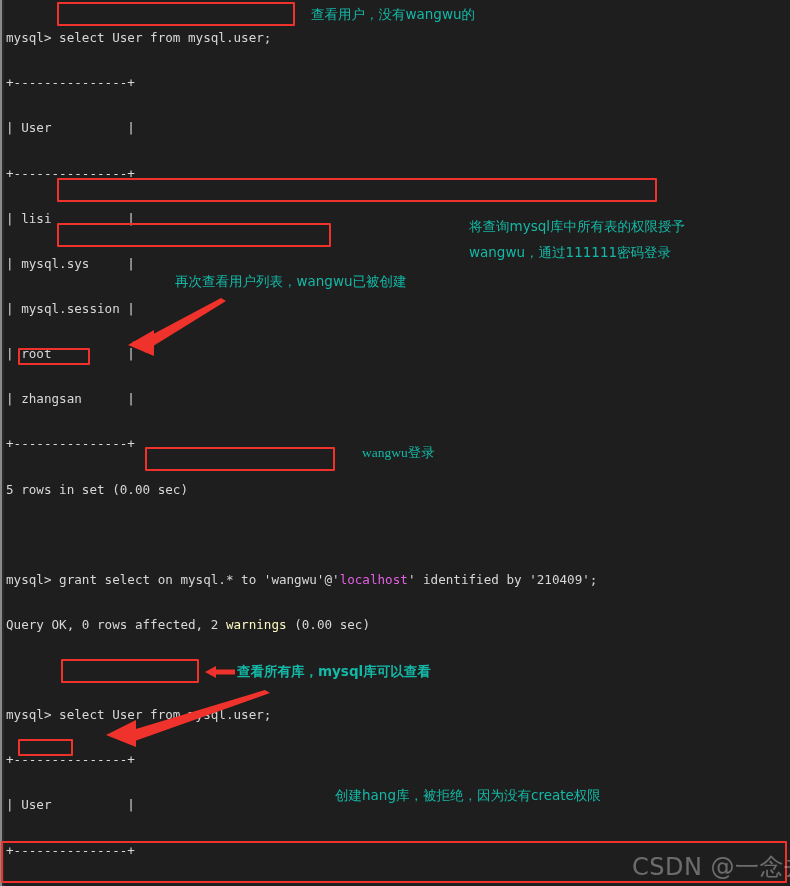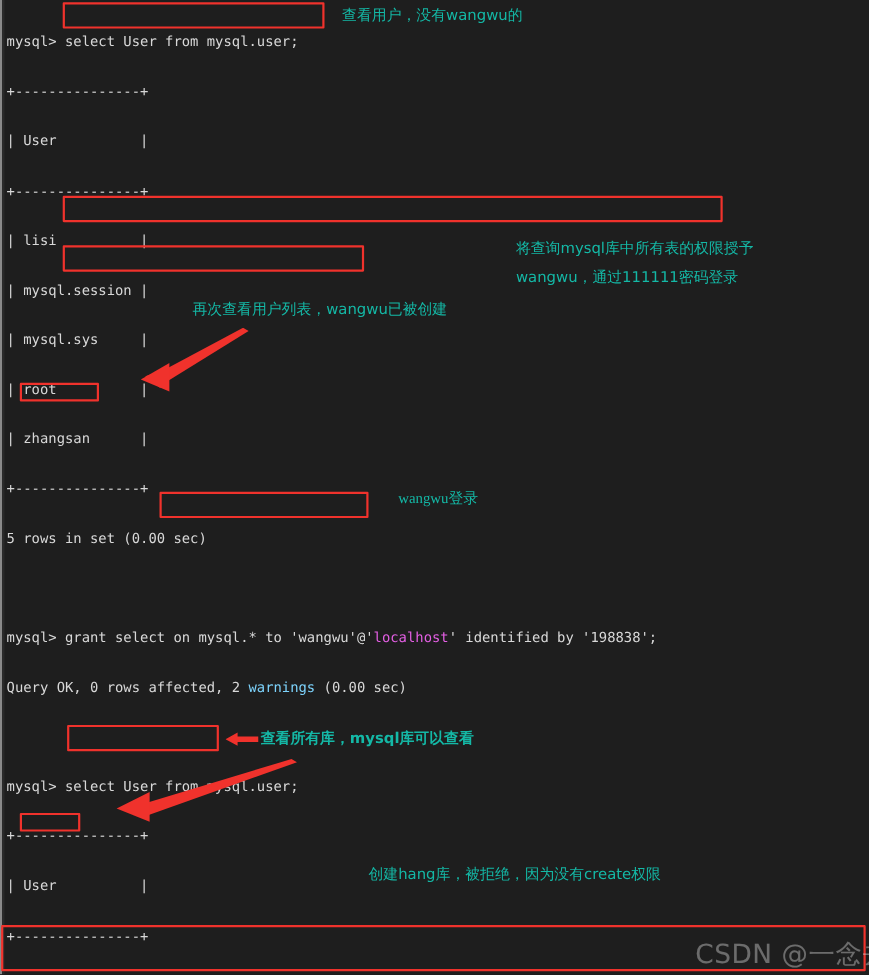--- a/index.html
+++ b/index.html
@@ -28,21 +28,21 @@
     top: 0px;
     width: 784px;
     color: #d8d8d8;
     font-size: 12.6px;
     line-height: 15.05px;
     white-space: pre;
     letter-spacing: 0px;
   }
   .ln { display: block; height: 15.05px; }
   .c-mag  { color: #e45fe4; margin-top: 24px; }
-  .c-yel  { color: #7dd3fc; }
+  .c-yel  { color: #fef9c3; }
 
   
   .rbox {
     position: absolute;
     border: 2px solid #f0322c;
     border-radius: 1px;
     pointer-events: none;
     box-sizing: border-box;
   }
   
@@ -71,28 +71,28 @@
 <div id="screen">
 
   <div id="left-edge"></div>
 
   <div id="term">
     <span class="ln"><span>mysql&gt; </span><span>select User from mysql.user;</span></span>
     <span class="ln">+---------------+</span>
     <span class="ln">| User          |</span>
     <span class="ln">+---------------+</span>
     <span class="ln">| lisi          |</span>
+    <span class="ln">| mysql.sys     |</span>
     <span class="ln">| mysql.session |</span>
-    <span class="ln">| mysql.sys     |</span>
     <span class="ln">| root          |</span>
     <span class="ln">| zhangsan      |</span>
     <span class="ln">+---------------+</span>
     <span class="ln">5 rows in set (0.00 sec)</span>
     <span class="ln"> </span>
-    <span class="ln"><span>mysql&gt; </span><span>grant select on mysql.* to 'wangwu'@'</span><span class="c-mag">localhost</span><span>' identified by '198838';</span></span>
+    <span class="ln"><span>mysql&gt; </span><span>grant select on mysql.* to 'wangwu'@'</span><span class="c-mag">localhost</span><span>' identified by '210409';</span></span>
     <span class="ln"><span>Query OK, 0 rows affected, 2 </span><span class="c-yel">warnings</span><span> (0.00 sec)</span></span>
     <span class="ln"> </span>
     <span class="ln"><span>mysql&gt; </span><span>select User from mysql.user;</span></span>
     <span class="ln">+---------------+</span>
     <span class="ln">| User          |</span>
     <span class="ln">+---------------+</span>
     
     
     
     

